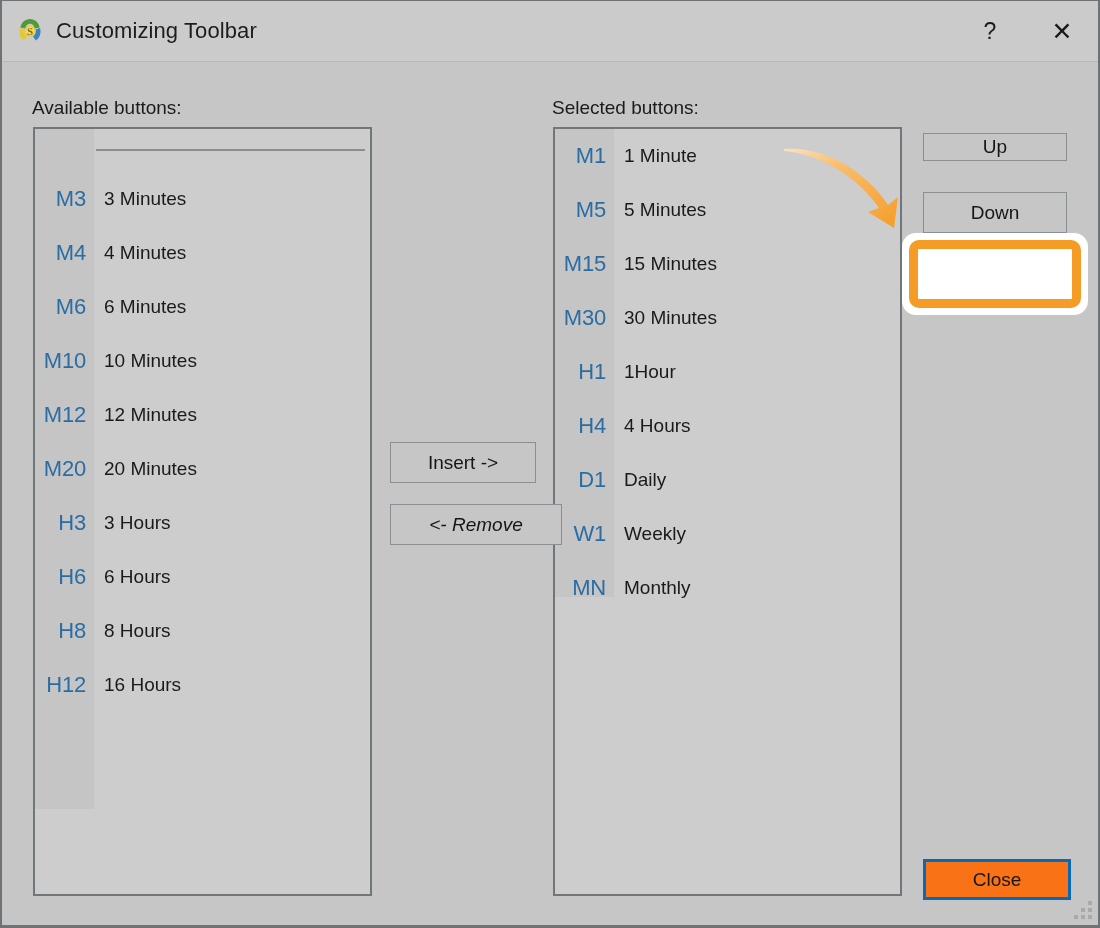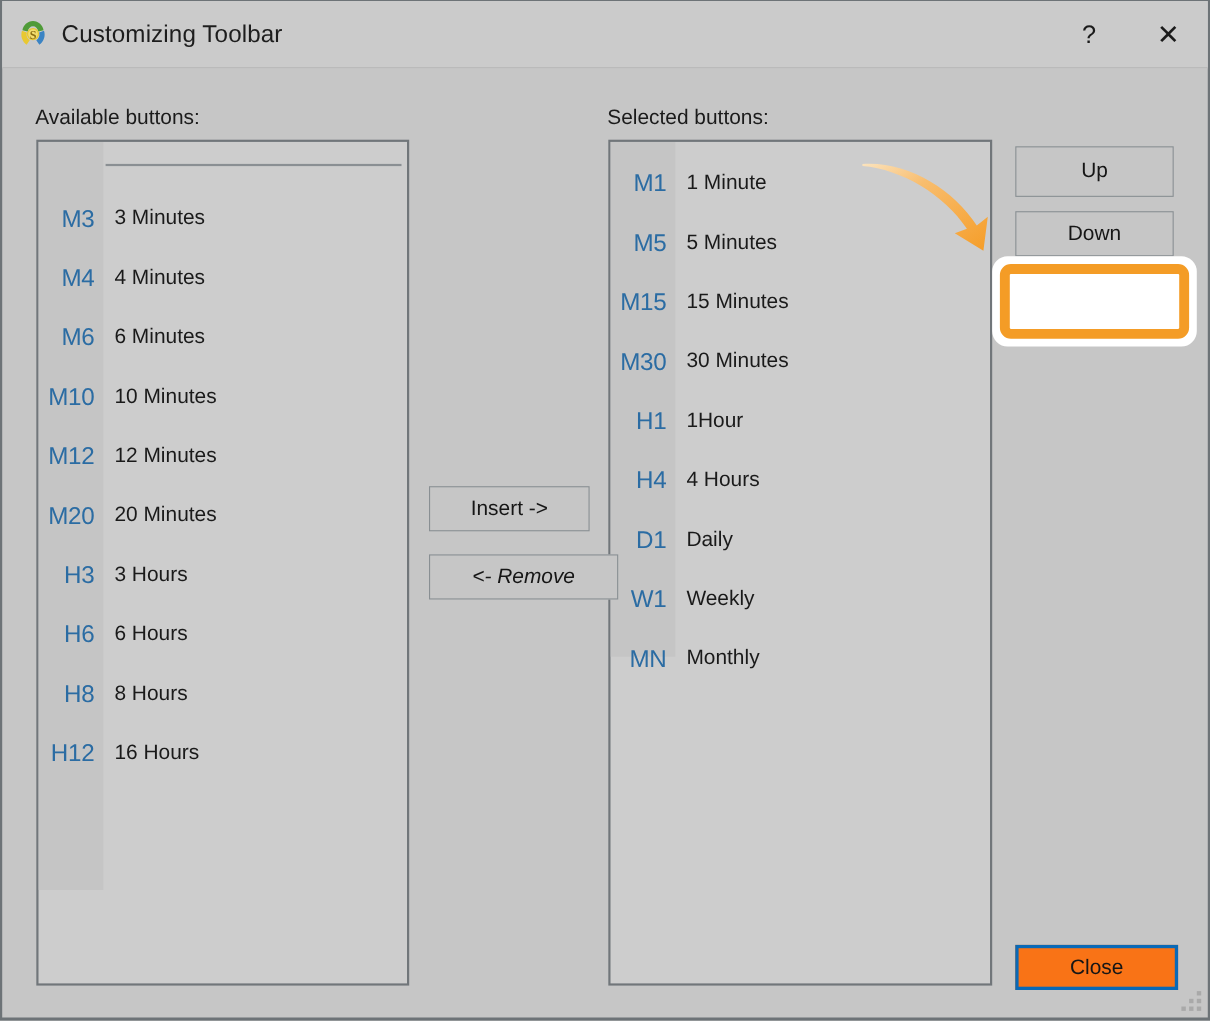--- a/index.html
+++ b/index.html
@@ -90,21 +90,21 @@
   .header-rule {
     position: absolute;
     left: 61px; right: 5px;
     top: 20px;
     height: 2px;
     background: #8a8f93;
   }
 
   .list-items { position: relative; z-index: 2; }
   #available-list .list-items { padding-top: 43px; }
-  #selected-list  .list-items { padding-top: 11px; }
+  #selected-list  .list-items { }
 
   .list-row {
     display: flex;
     align-items: center;
     height: 54px;
   }
   .row-code {
     width: 59px;
     flex: 0 0 59px;
     text-align: right;
@@ -130,21 +130,21 @@
     text-align: center;
     display: flex;
     align-items: center;
     justify-content: center;
     padding: 0;
   }
   #insert-button { position: absolute; left: 388px; top: 441px; width: 146px; height: 41px; text-align: center; }
   #remove-button { position: absolute; left: 388px; top: 503px; width: 172px; height: 41px; font-style: italic; }
 
   
-  #up-button    { position: absolute; left: 921px; top: 132px; width: 144px; height: 46px; }
+  #up-button    { position: absolute; left: 921px; top: 132px; width: 144px; height: 28px; }
   #down-button  { position: absolute; left: 921px; top: 191px; width: 144px; height: 41px; }
   #reset-button {
     position: absolute; left: 921px; top: 251px; width: 144px; height: 43px;
     background: #dcdcdc;
     border: 1px solid #9aa0a4;
   }
   #close-button {
     position: absolute; left: 921px; top: 858px; width: 148px; height: 41px;
     background: #f97316;
     border: 3px solid #0a69b6;

